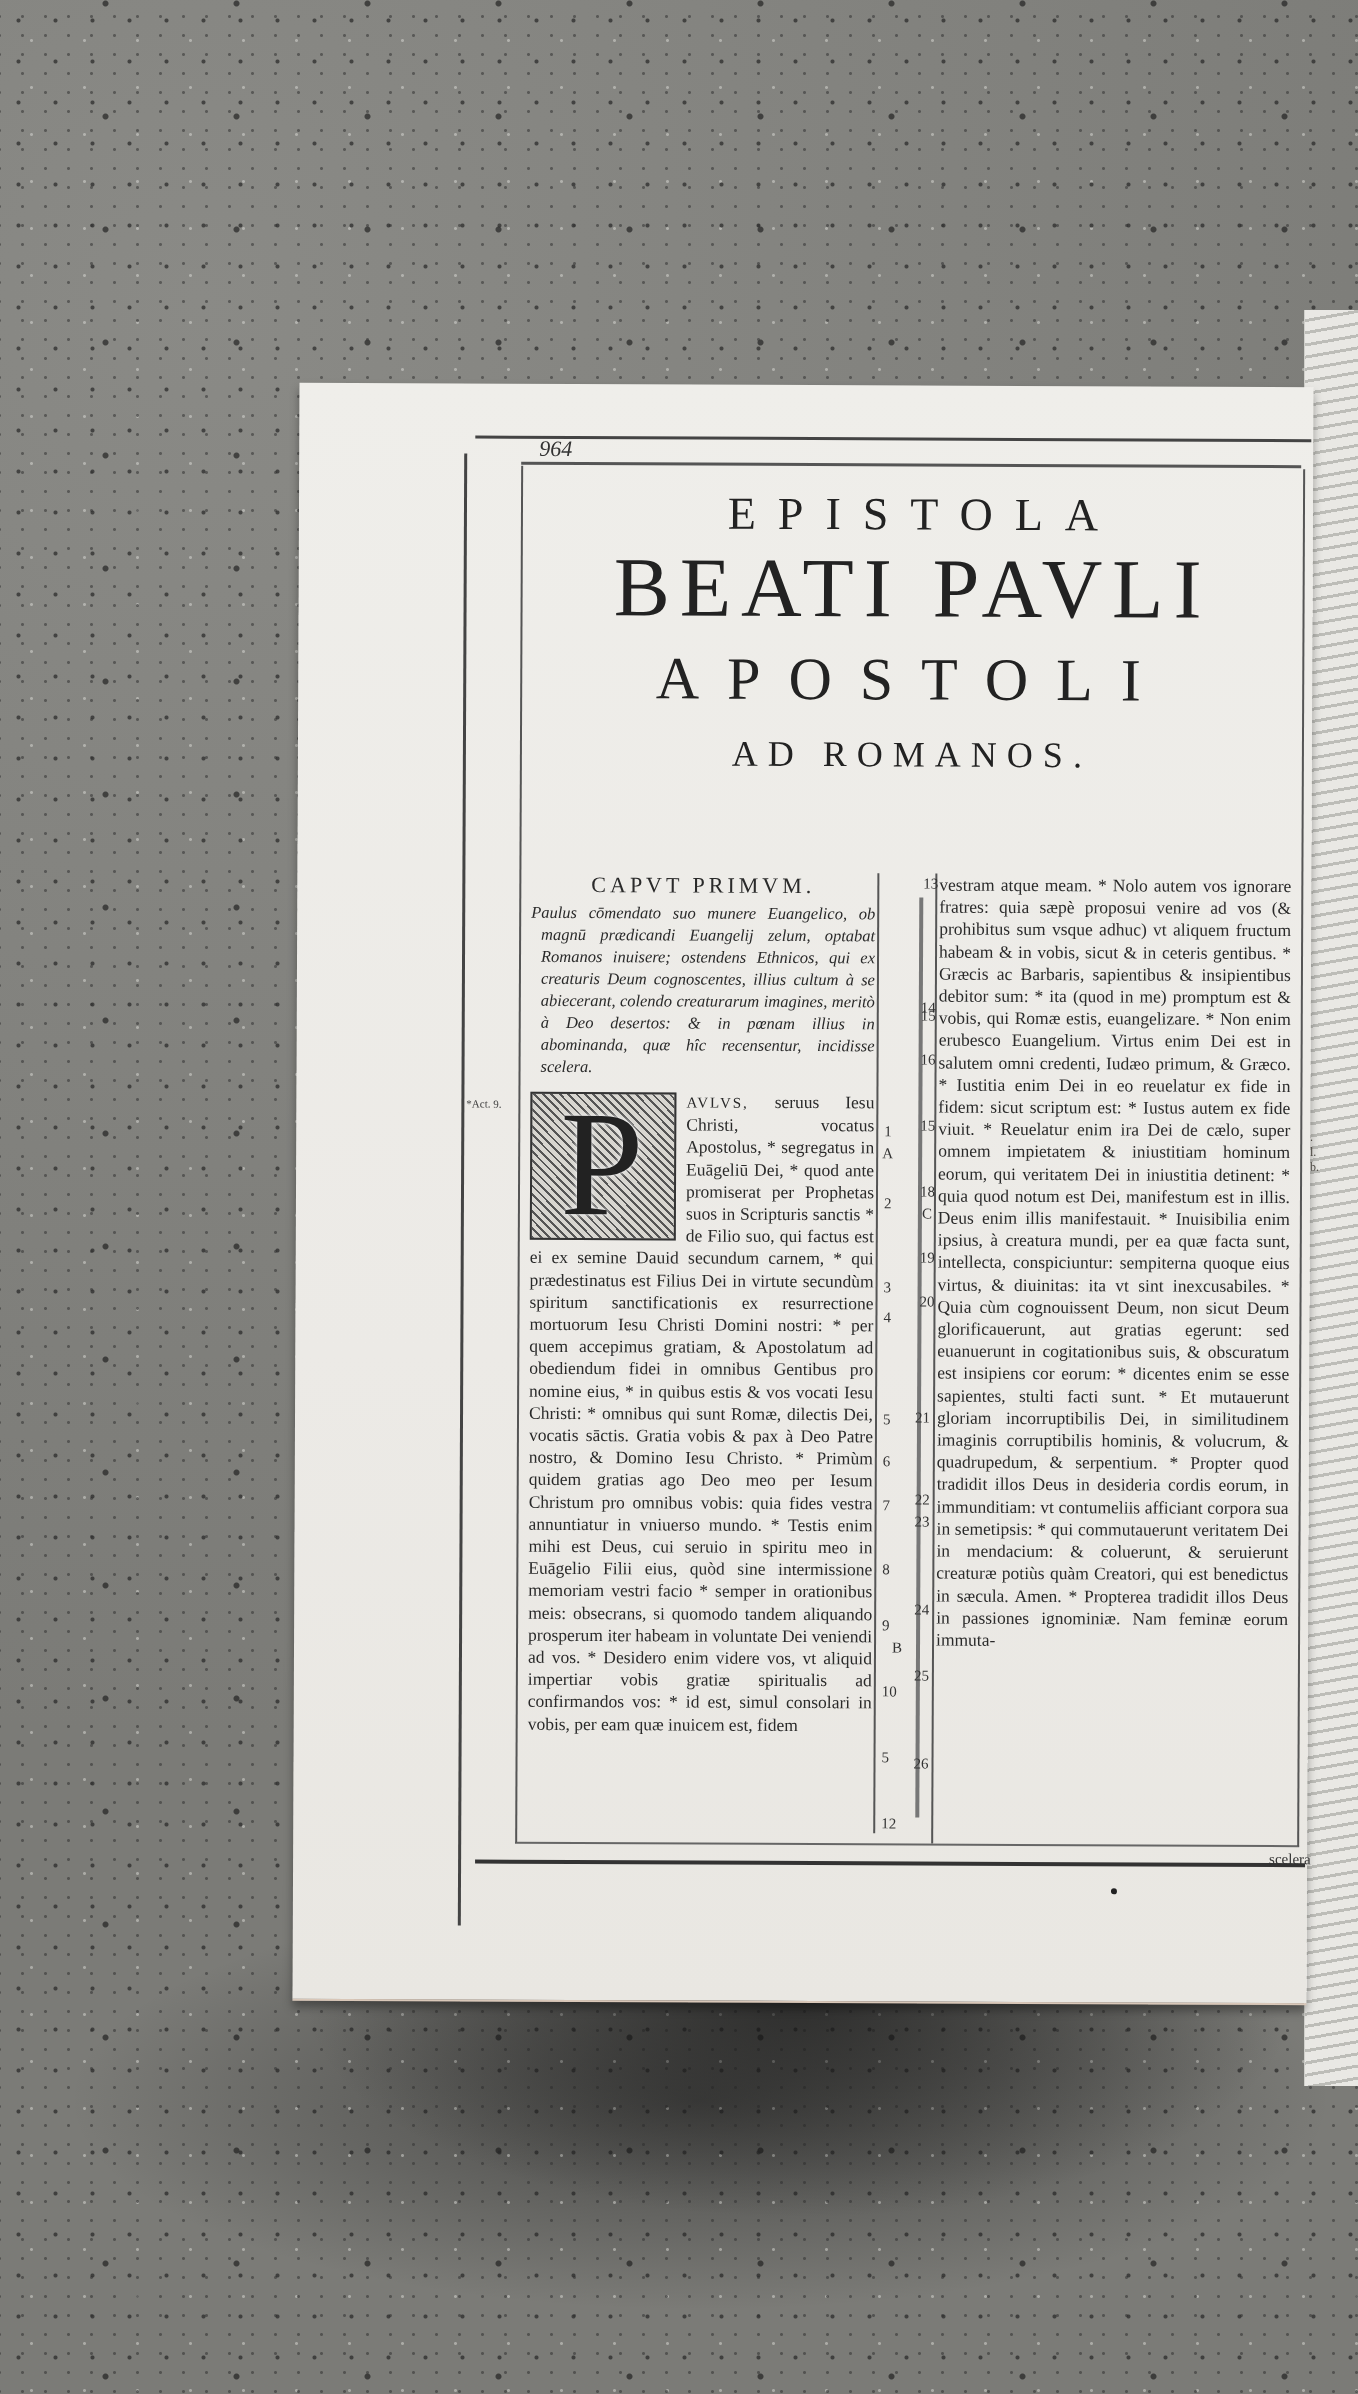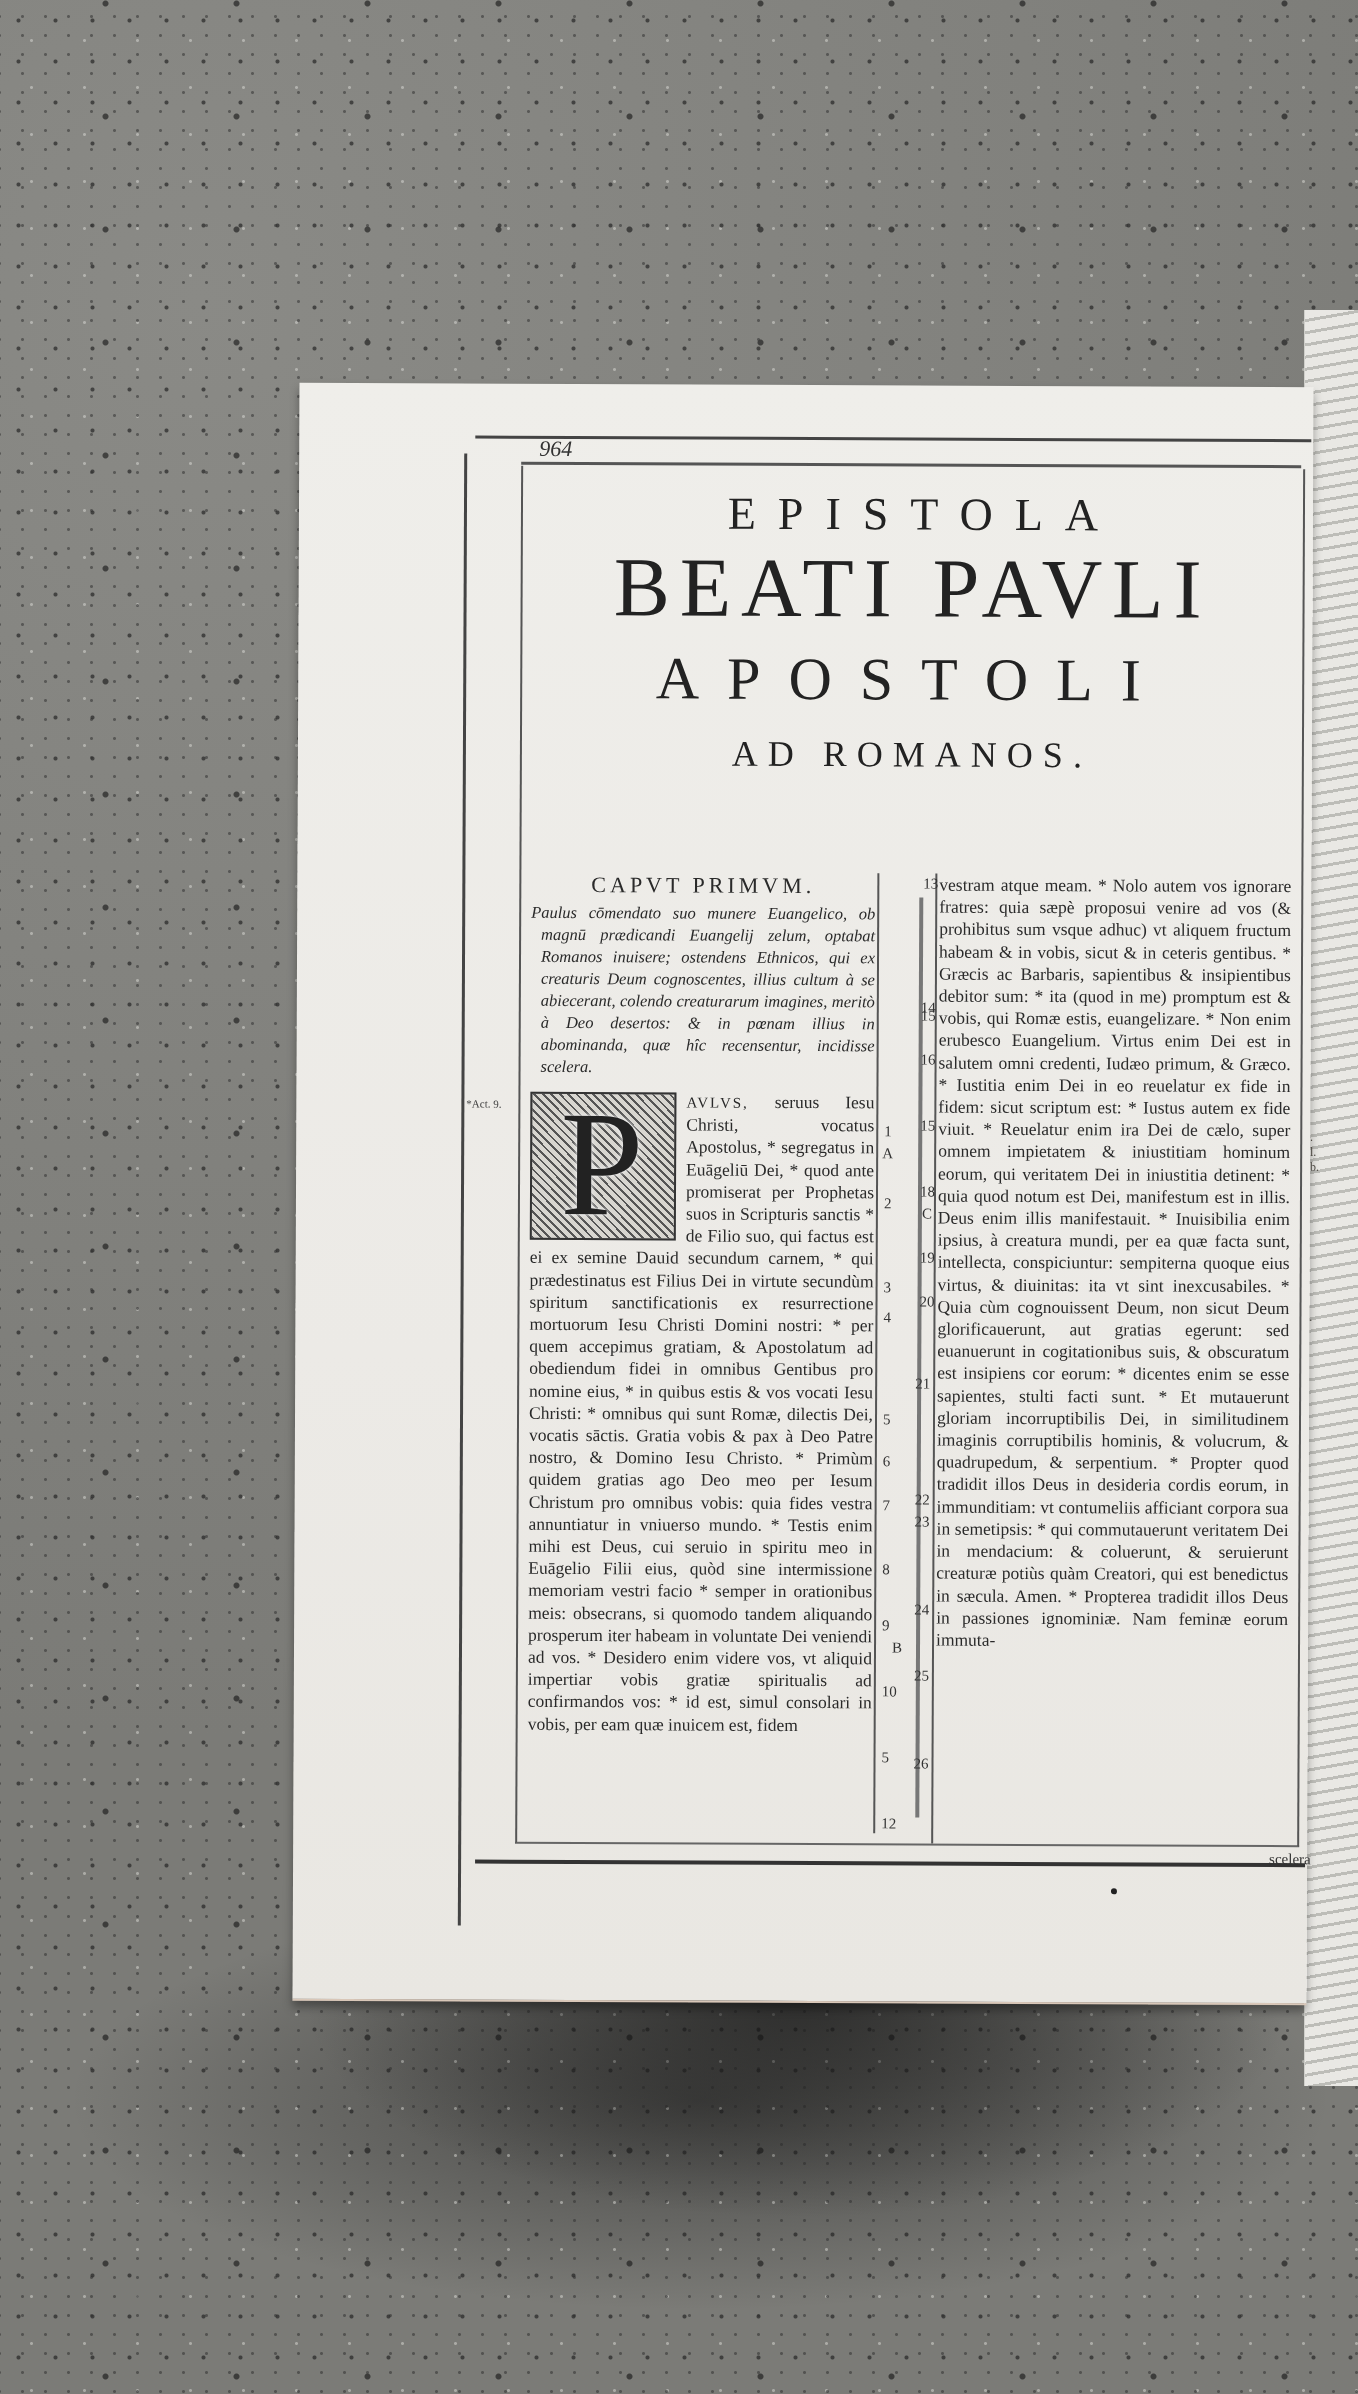--- a/index.html
+++ b/index.html
@@ -148,21 +148,21 @@
 
     <div class="vnum" style="left:402px; top:408px">13</div>
     <div class="vnum" style="left:400px; top:532px">14</div>
     <div class="vnum" style="left:400px; top:540px">15</div>
     <div class="vnum" style="left:400px; top:584px">16</div>
     <div class="vnum" style="left:400px; top:650px">15</div>
     <div class="vnum" style="left:400px; top:716px">18</div>
     <div class="vnum" style="left:402px; top:738px">C</div>
     <div class="vnum" style="left:400px; top:782px">19</div>
     <div class="vnum" style="left:400px; top:826px">20</div>
-    <div class="vnum" style="left:396px; top:908px">21</div>
+    <div class="vnum" style="left:396px; top:942px">21</div>
     <div class="vnum" style="left:396px; top:1024px">22</div>
     <div class="vnum" style="left:396px; top:1046px">23</div>
     <div class="vnum" style="left:396px; top:1134px">24</div>
     <div class="vnum" style="left:396px; top:1200px">25</div>
     <div class="vnum" style="left:396px; top:1288px">26</div>
 
     <div class="col-right">vestram atque meam. * Nolo autem vos ignorare fratres: quia sæpè proposui venire ad vos (&amp; prohibitus sum vsque adhuc) vt aliquem fructum habeam &amp; in vobis, sicut &amp; in ceteris gentibus. * Græcis ac Barbaris, sapientibus &amp; insipientibus debitor sum: * ita (quod in me) promptum est &amp; vobis, qui Romæ estis, euangelizare. * Non enim erubesco Euangelium. Virtus enim Dei est in salutem omni credenti, Iudæo primum, &amp; Græco. * Iustitia enim Dei in eo reuelatur ex fide in fidem: sicut scriptum est: * Iustus autem ex fide viuit. * Reuelatur enim ira Dei de cælo, super omnem impietatem &amp; iniustitiam hominum eorum, qui veritatem Dei in iniustitia detinent: * quia quod notum est Dei, manifestum est in illis. Deus enim illis manifestauit. * Inuisibilia enim ipsius, à creatura mundi, per ea quæ facta sunt, intellecta, conspiciuntur: sempiterna quoque eius virtus, &amp; diuinitas: ita vt sint inexcusabiles. * Quia cùm cognouissent Deum, non sicut Deum glorificauerunt, aut gratias egerunt: sed euanuerunt in cogitationibus suis, &amp; obscuratum est insipiens cor eorum: * dicentes enim se esse sapientes, stulti facti sunt. * Et mutauerunt gloriam incorruptibilis Dei, in similitudinem imaginis corruptibilis hominis, &amp; volucrum, &amp; quadrupedum, &amp; serpentium. * Propter quod tradidit illos Deus in desideria cordis eorum, in immunditiam: vt contumeliis afficiant corpora sua in semetipsis: * qui commutauerunt veritatem Dei in mendacium: &amp; coluerunt, &amp; seruierunt creaturæ potiùs quàm Creatori, qui est benedictus in sæcula. Amen. * Propterea tradidit illos Deus in passiones ignominiæ. Nam feminæ eorum immuta-</div>
     <div class="catchword">scelera</div>
   </div>
 

